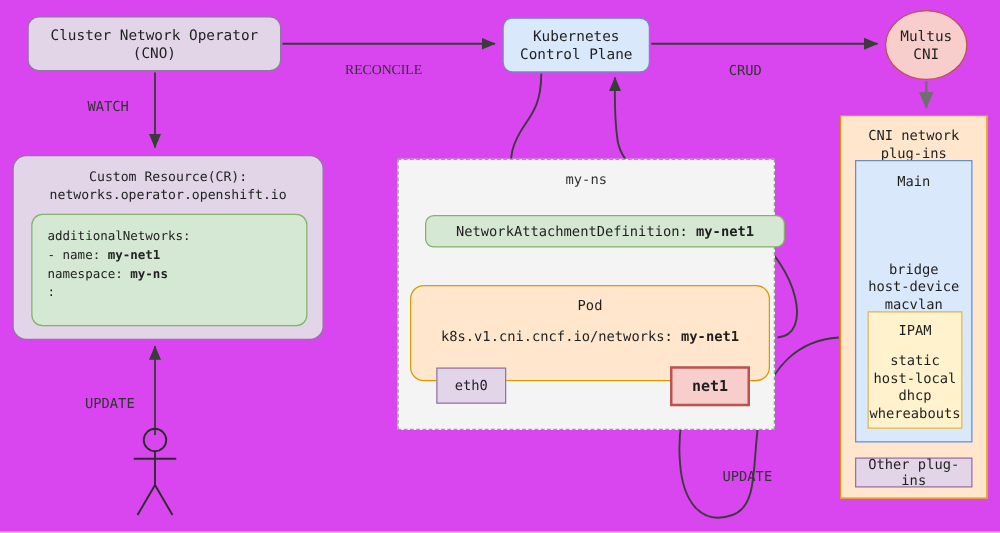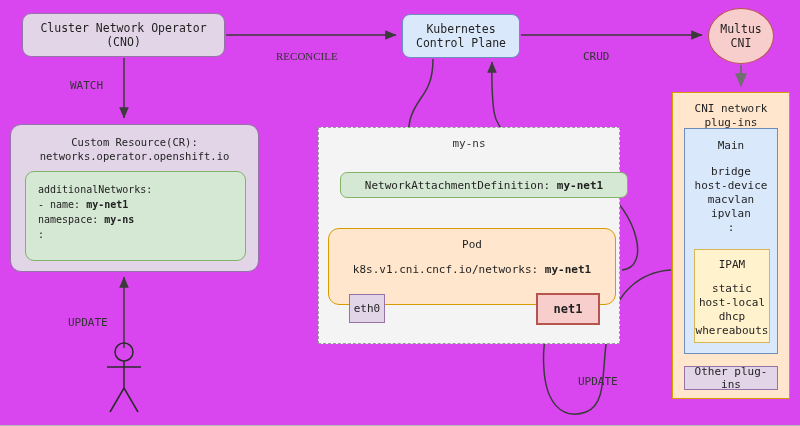--- a/index.html
+++ b/index.html
@@ -66,42 +66,42 @@
     font-size:11px;color:#1f1f1f;
   }
   #pod{
     left:328px;top:228px;width:288px;height:77px;
     background:#ffe6cc;border:1.3px solid #d79b00;border-radius:11px;
     justify-content:flex-start;padding-top:9px;
     font-size:11px;color:#1f1f1f;align-items:center;
   }
   #pod .pod-attr{margin-top:12px;}
   #eth0{
-    left:349px;top:294px;width:36px;height:29px;
+    left:349px;top:294px;width:56px;height:29px;
     background:#e1d5e7;border:1.3px solid #9673a6;
     font-size:11px;color:#1f1f1f;
   }
   #net1{
     left:536px;top:293px;width:64px;height:32px;
     background:#f8cecc;border:2.2px solid #b85450;
     font-size:12px;font-weight:bold;color:#1f1f1f;
   }
 
   
   #cni{
     left:672px;top:92px;width:118px;height:307px;
     background:#ffe6cc;border:1.4px solid #d79b00;
     justify-content:flex-start;padding-top:9px;
     font-size:11px;color:#1f1f1f;line-height:14px;
   }
   #cni-main{
     left:684px;top:128px;width:94px;height:226px;
     background:#dae8fc;border:1.3px solid #6c8ebf;
     justify-content:flex-start;padding-top:10px;
-    font-size:11px;color:#1f1f1f;line-height:14px;
+    font-size:11px;color:#1f1f1f;line-height:14px;gap:44px;
   }
   #cni-main .plist{margin-top:12px;}
   #ipam{
     left:694px;top:249px;width:76px;height:94px;
     background:#fff2cc;border:1.3px solid #d6b656;
     justify-content:flex-start;padding-top:8px;
     font-size:11px;color:#1f1f1f;line-height:14px;
   }
   #ipam .plist{margin-top:10px;}
   #other{

